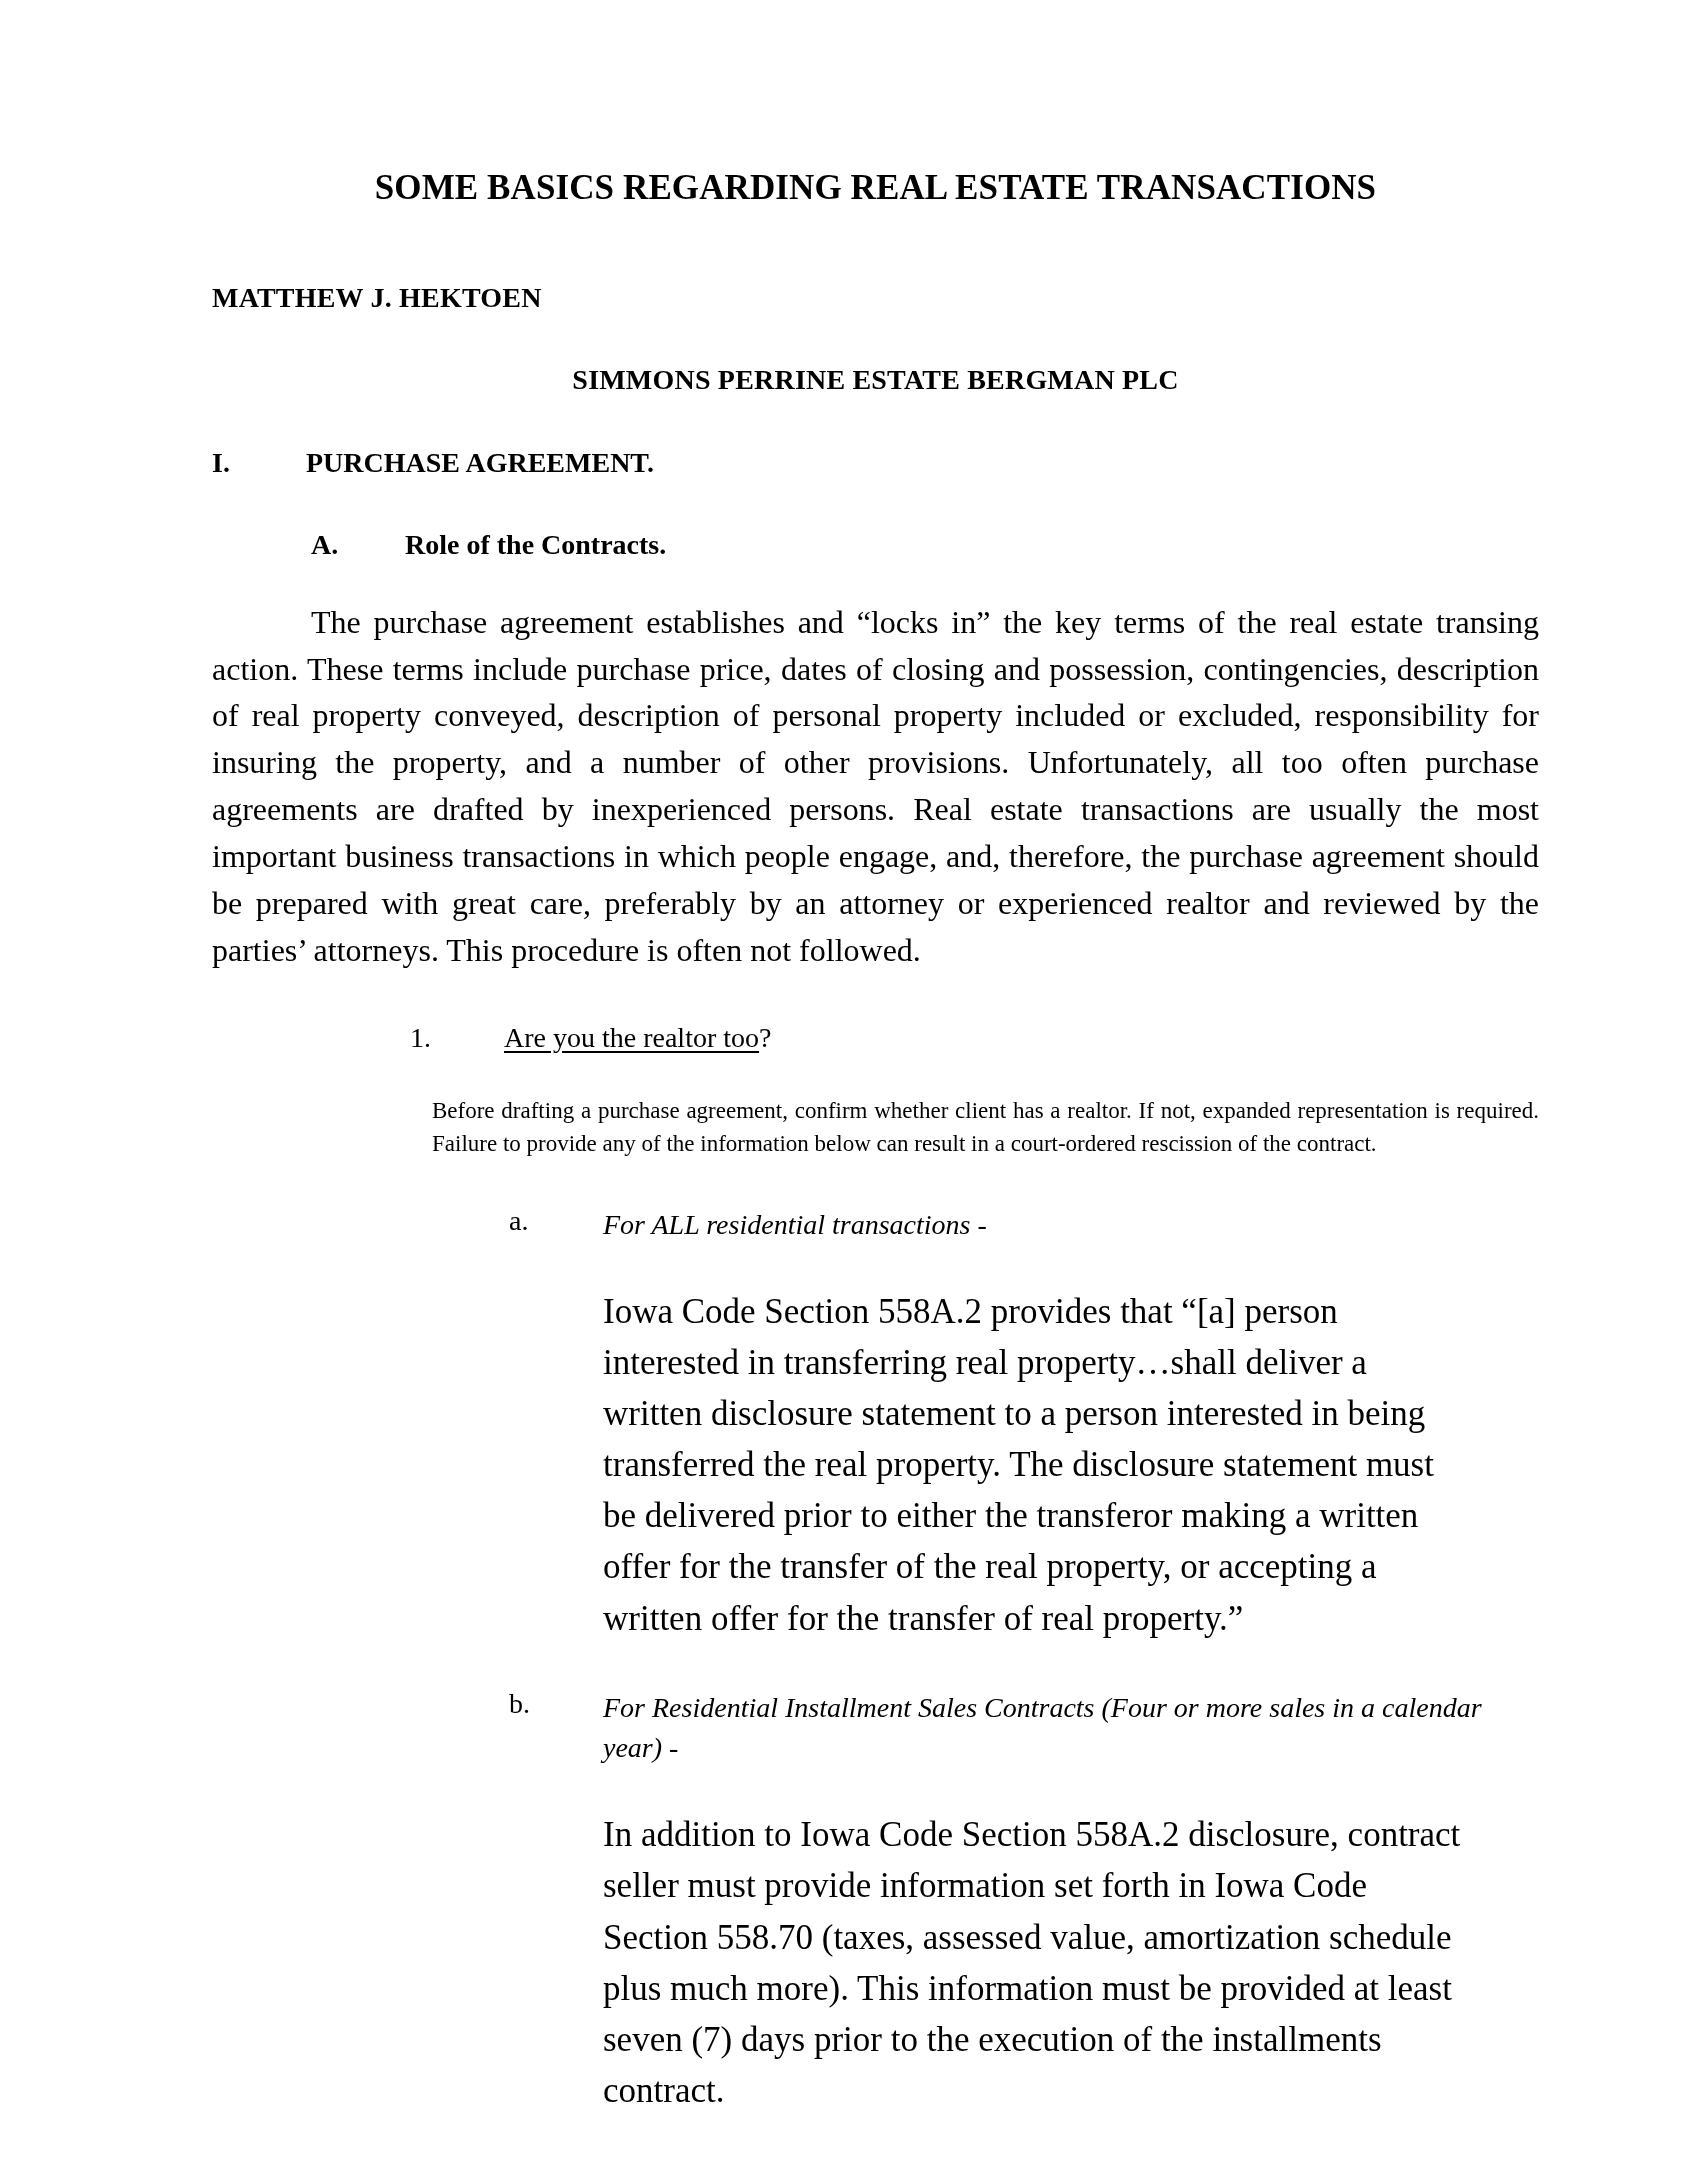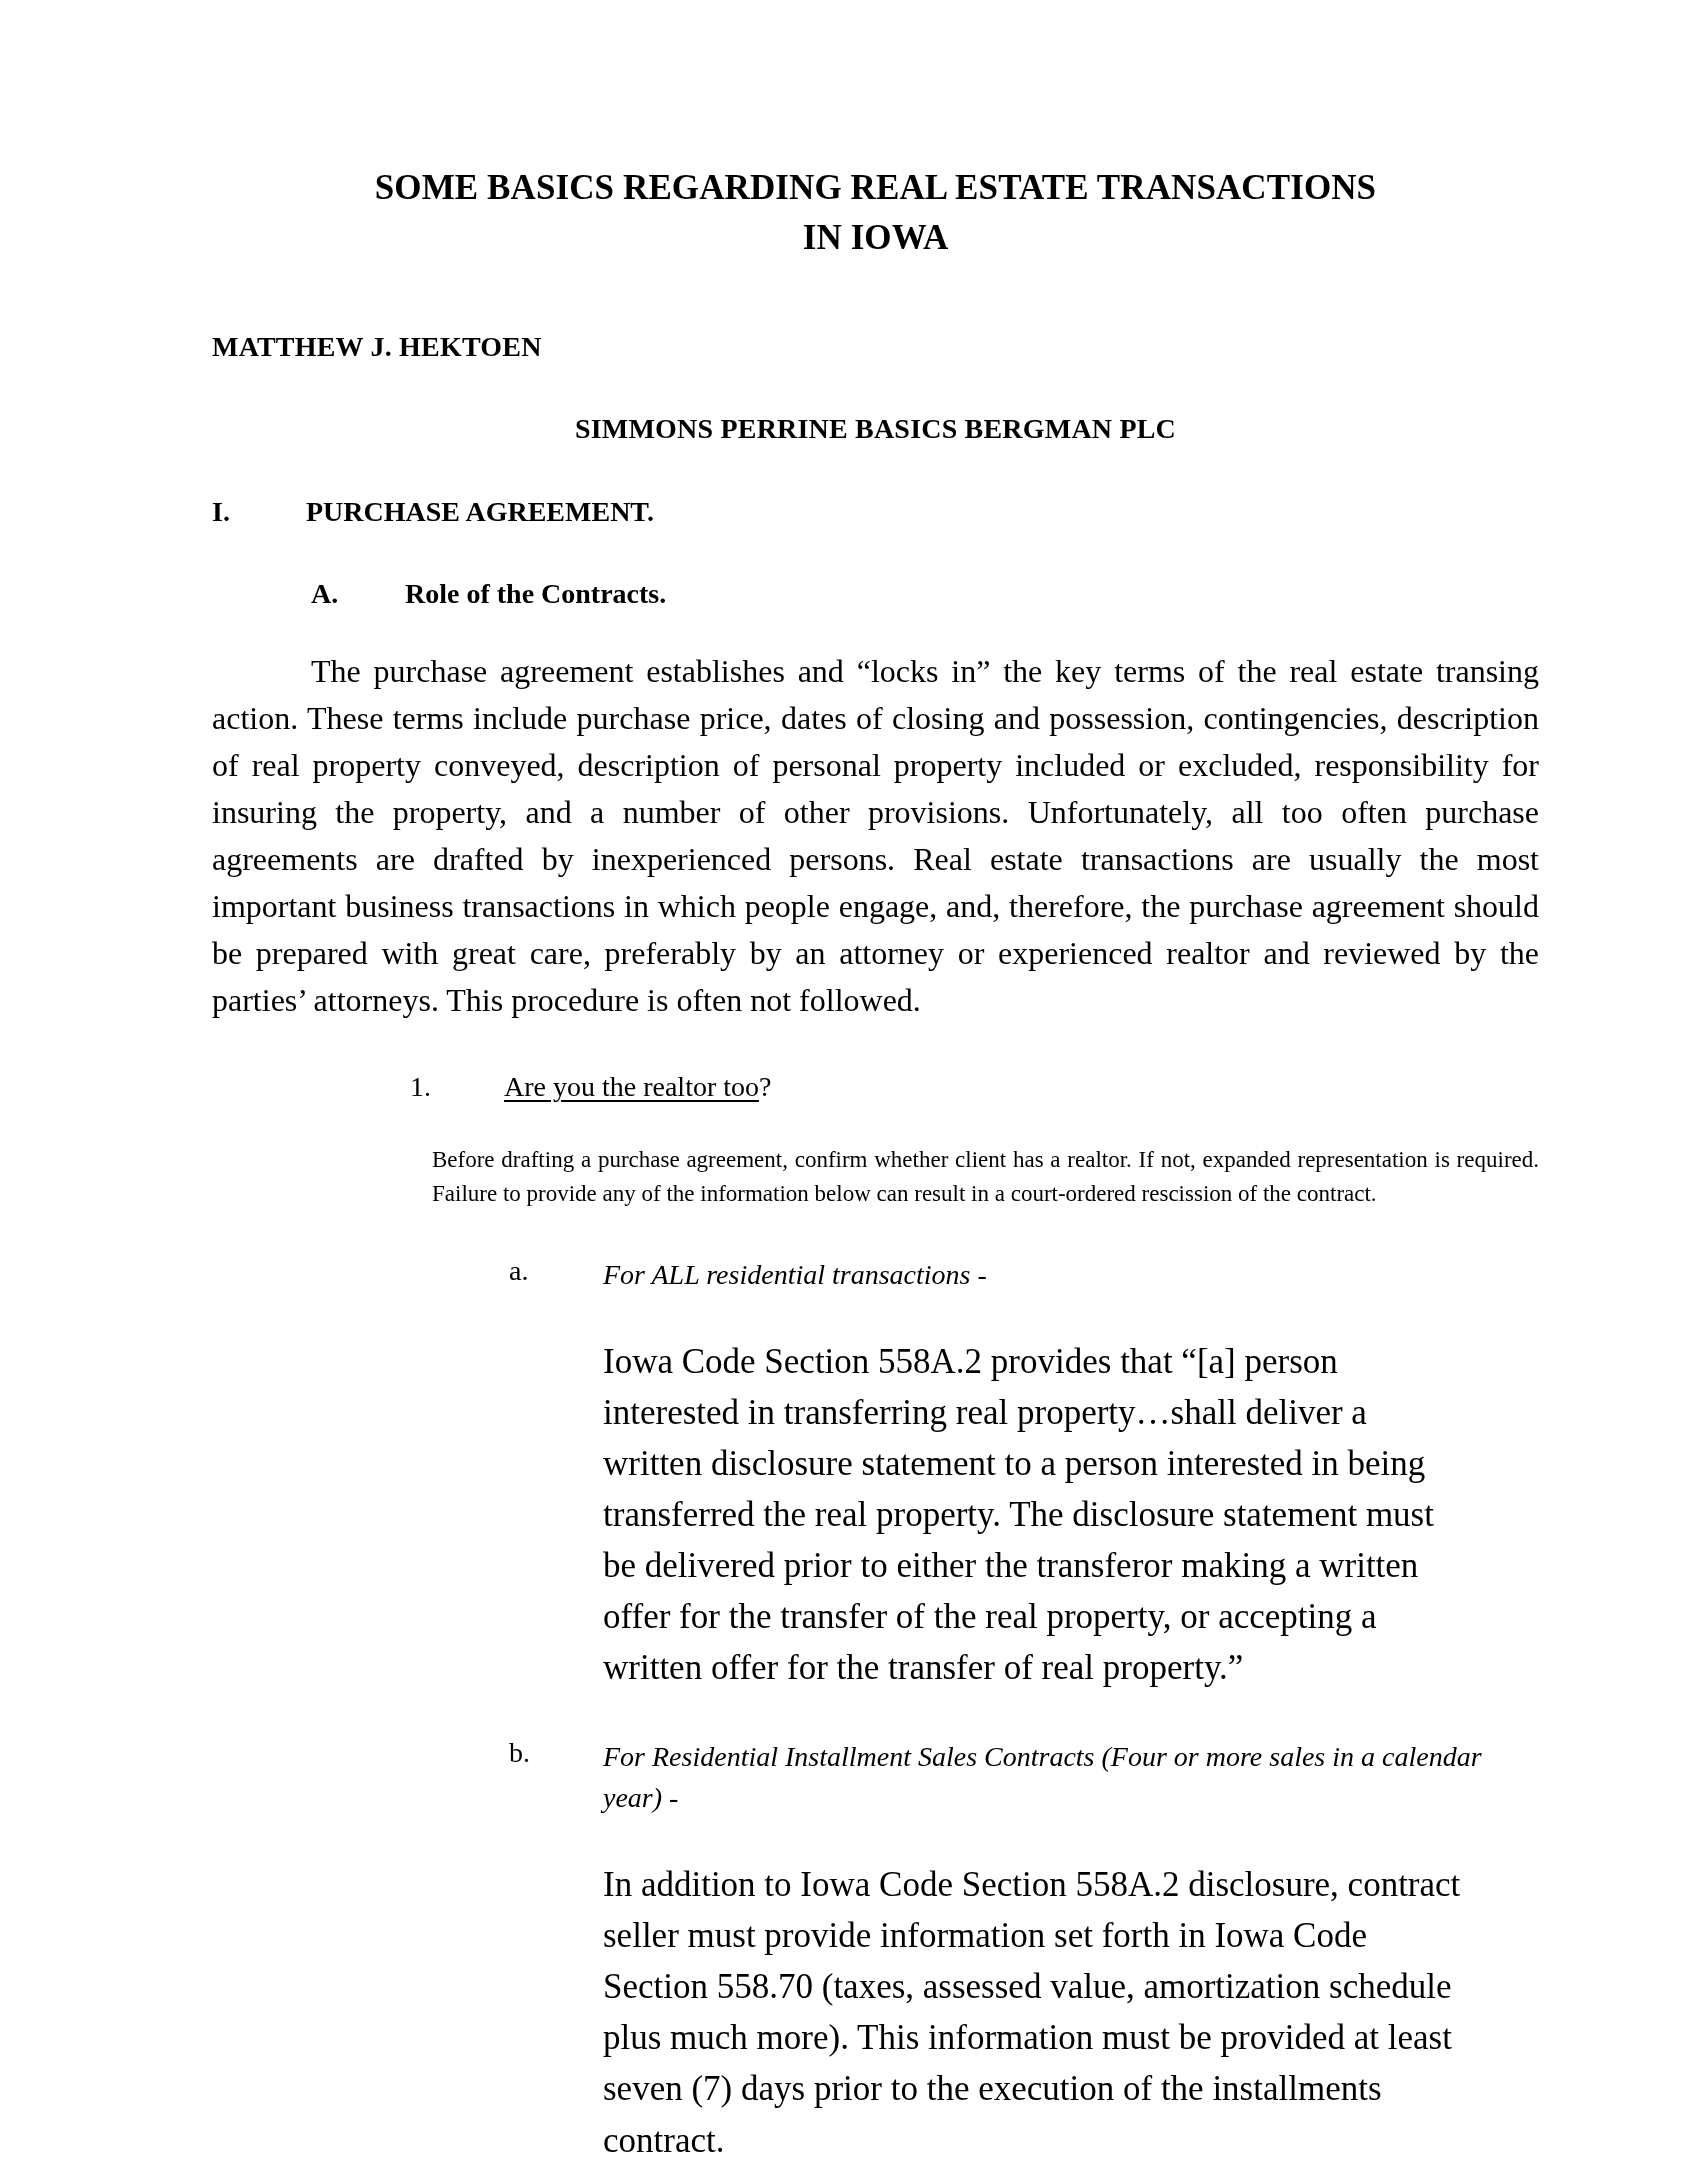--- a/index.html
+++ b/index.html
@@ -136,26 +136,25 @@
     max-width: 871px;
   }
 </style>
 </head>
 <body>
 
 <div class="page">
 
   <h1 class="doc-title">
     <span class="title-line">SOME BASICS REGARDING REAL ESTATE TRANSACTIONS</span>
-    <span class="title-line">IN IOWA</span>
   </h1>
 
   <div class="author">MATTHEW J. HEKTOEN</div>
 
-  <div class="firm">SIMMONS PERRINE BASICS BERGMAN PLC</div>
+  <div class="firm">SIMMONS PERRINE ESTATE BERGMAN PLC</div>
 
   <div class="heading-l1">
     <span class="marker">I.</span>
     <span class="label">PURCHASE AGREEMENT.</span>
   </div>
 
   <div class="heading-l2">
     <span class="marker">A.</span>
     <span class="label">Role of the Contracts.</span>
   </div>

